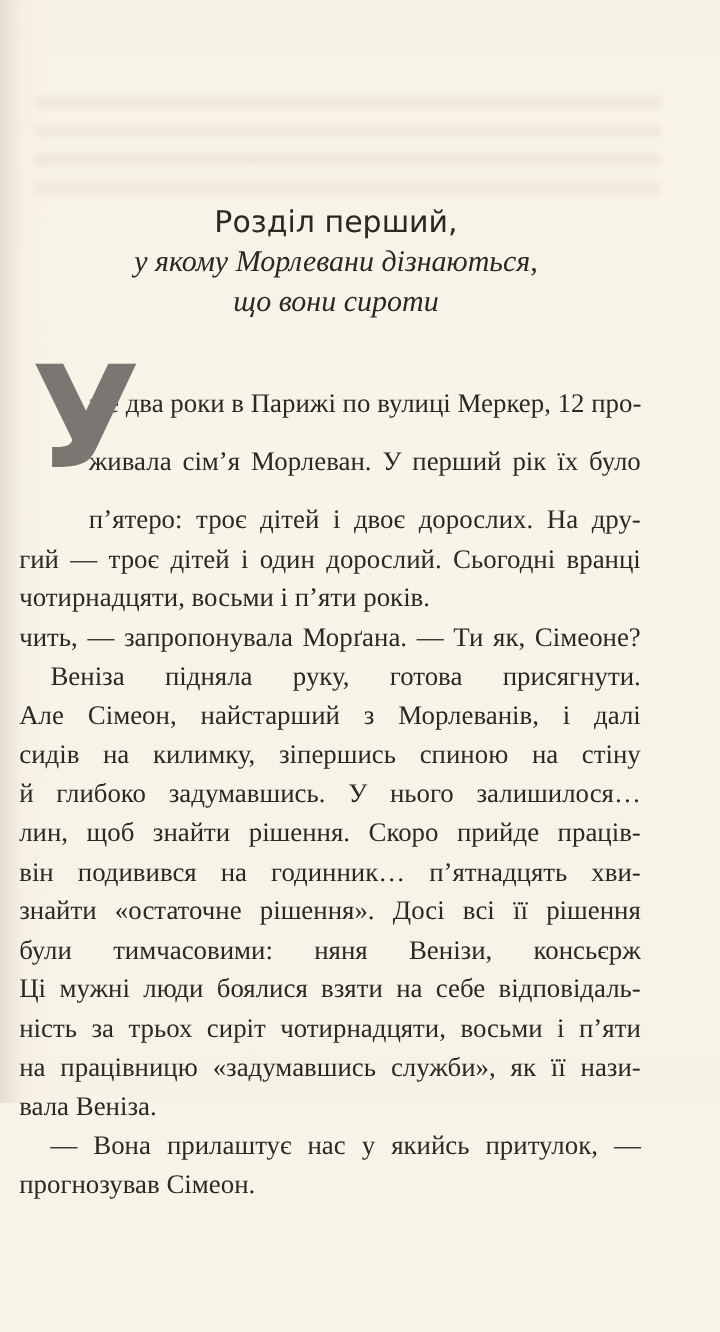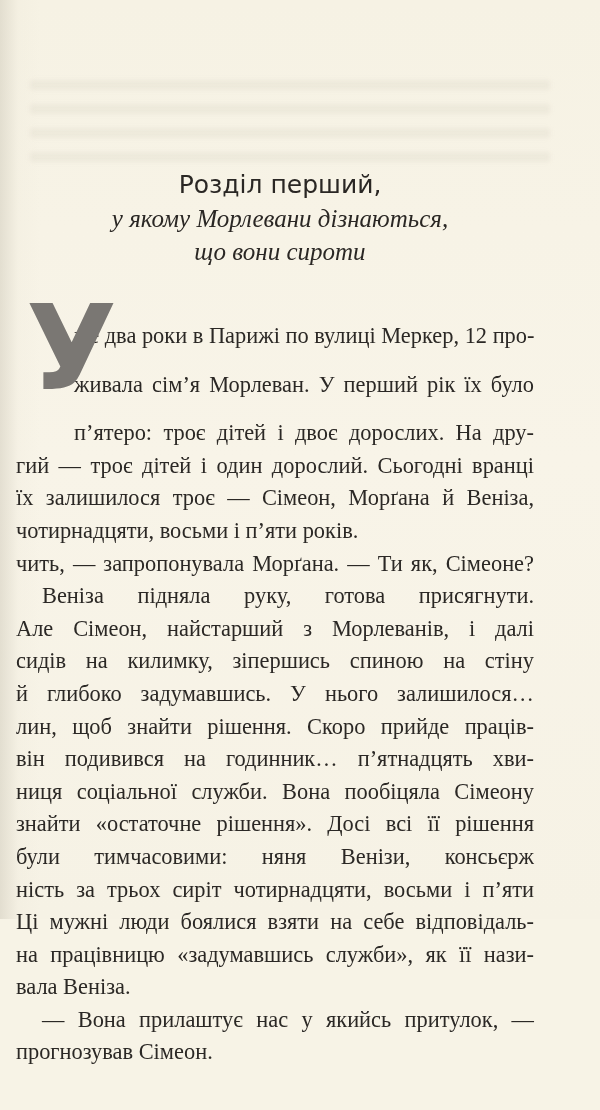--- a/index.html
+++ b/index.html
@@ -108,33 +108,31 @@
     <div class="chapter-subtitle">у якому Морлевани дізнаються,</div>
     <div class="chapter-subtitle">що вони сироти</div>
   </div>
 
   <div class="body-text">
     <span class="dropcap">У</span>
     <span class="line dc">же два роки в Парижі по вулиці Меркер, 12 про-</span>
     <span class="line dc">живала сім’я Морлеван. У перший рік їх було</span>
     <span class="line dc">п’ятеро: троє дітей і двоє дорослих. На дру-</span>
     <span class="line">гий — троє дітей і один дорослий. Сьогодні вранці</span>
-    <span class="line">їх залишилося троє — Сімеон, Морґана й Веніза,</span>
     <span class="line last">чотирнадцяти, восьми і п’яти років.</span>
     <span class="line">чить, — запропонувала Морґана. — Ти як, Сімеоне?</span>
     <span class="line indent">Веніза підняла руку, готова присягнути.</span>
     <span class="line">Але Сімеон, найстарший з Морлеванів, і далі</span>
     <span class="line">сидів на килимку, зіпершись спиною на стіну</span>
     <span class="line">й глибоко задумавшись. У нього залишилося…</span>
     <span class="line">лин, щоб знайти рішення. Скоро прийде праців-</span>
     <span class="line">він подивився на годинник… п’ятнадцять хви-</span>
-    <span class="line">ниця соціальної служби. Вона пообіцяла Сімеону</span>
     <span class="line">знайти «остаточне рішення». Досі всі її рішення</span>
     <span class="line">були тимчасовими: няня Венізи, консьєрж</span>
+    <span class="line">Ці мужні люди боялися взяти на себе відповідаль-</span>
     <span class="line">ність за трьох сиріт чотирнадцяти, восьми і п’яти</span>
-    <span class="line">Ці мужні люди боялися взяти на себе відповідаль-</span>
     <span class="line">на працівницю «задумавшись служби», як її нази-</span>
     <span class="line last">вала Веніза.</span>
     <span class="line indent">— Вона прилаштує нас у якийсь притулок, —</span>
     <span class="line last">прогнозував Сімеон.</span>
 
   </div>
 </div>
 
 </body></html>

